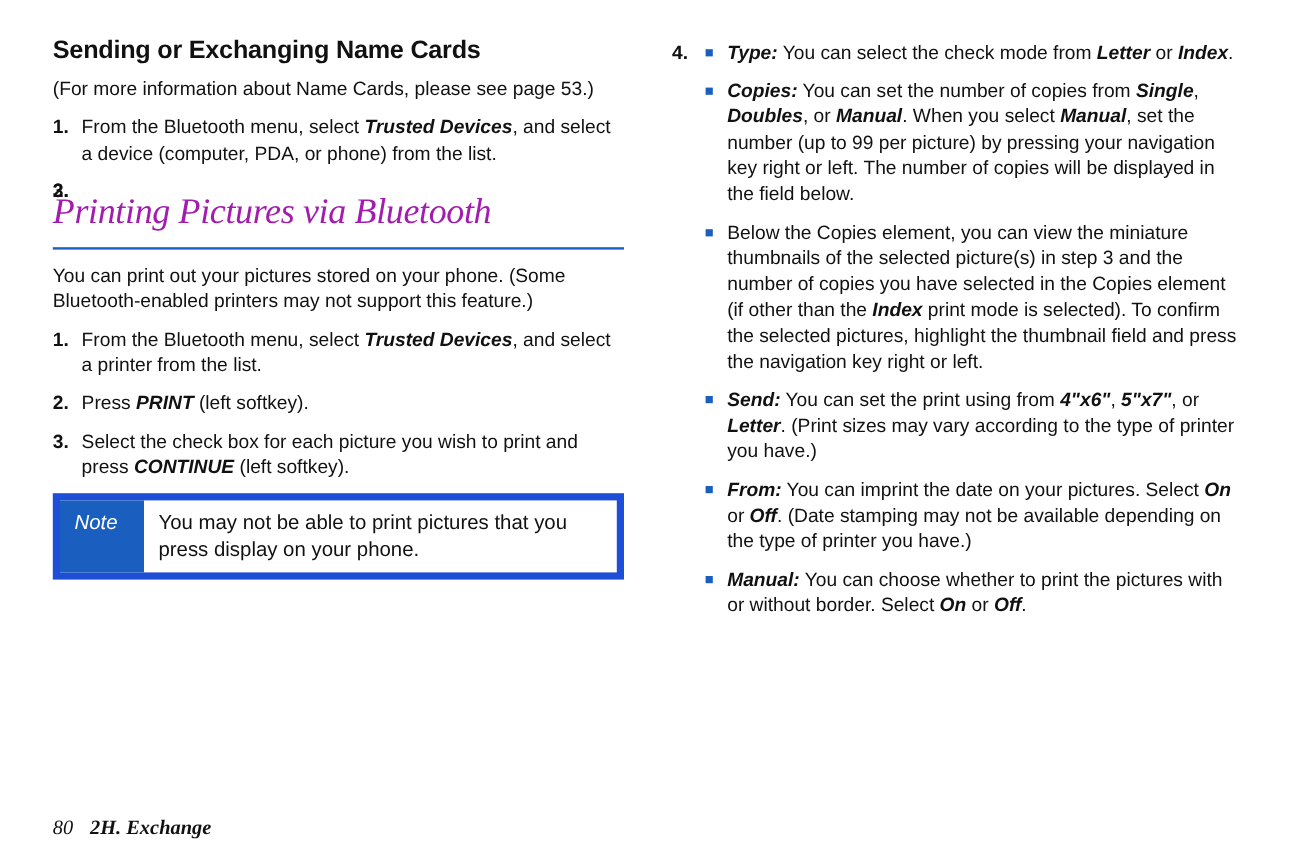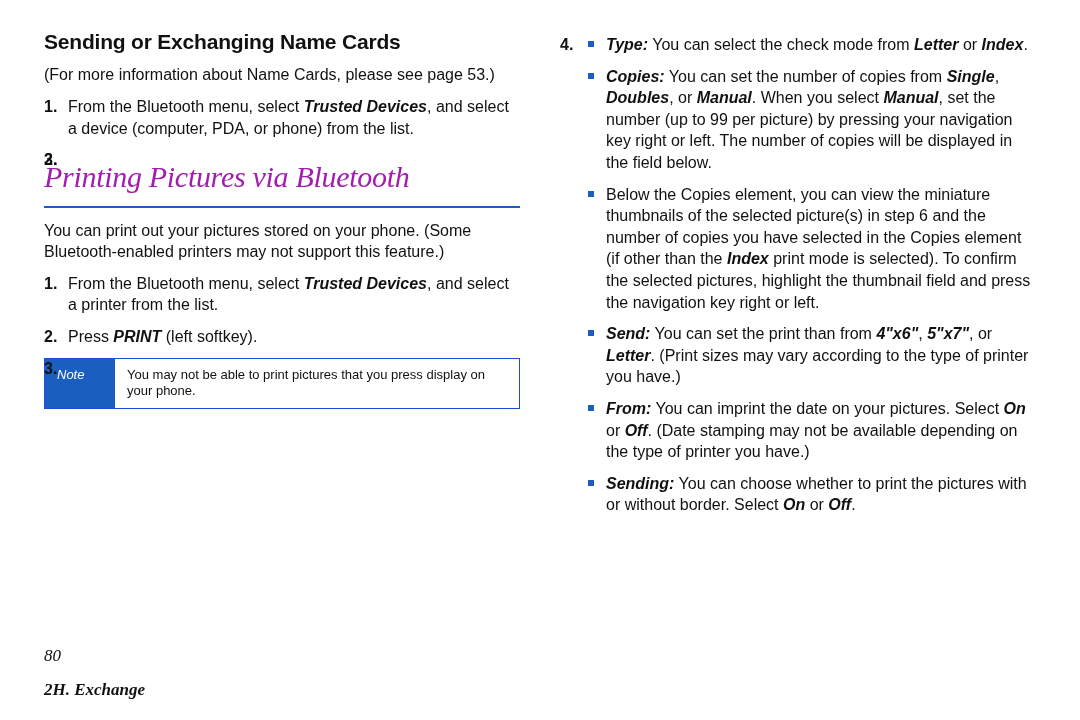--- a/index.html
+++ b/index.html
@@ -60,22 +60,22 @@
     letter-spacing: -0.3px;
   }
   .rule {
     border: none;
     border-top: 2px solid #1a5fbf;
     margin-bottom: 12px;
   }
   .notebox {
     display: flex;
     margin-top: 8px;
-    border: 1px solid #1d4ed8;
-    font-size: 13px;
+    border: 6px solid #1d4ed8;
+    font-size: 17px;
     line-height: 1.3;
   }
   .notebox .label {
     background: #1a5fbf;
     color: #fff;
     font-style: italic;
     font-family: Arial, Helvetica, sans-serif;
     font-weight: 400;
     padding: 8px 12px;
     min-width: 70px;
@@ -86,21 +86,20 @@
   }
   .b { font-weight: 700; font-style: italic; }
   .footer {
     padding-top: 24px;
     font-style: italic;
     font-family: Georgia, 'Times New Roman', serif;
     font-size: 17px;
     display: flex;
     align-items: baseline;
     gap: 14px;
-    flex-direction: column;
   }
   .footer .pnum { font-weight: 400; }
   .footer .ftext { font-weight: 700; }
 </style>
 </head>
 <body>
 
 <div class="page">
   <div class="columns">
 
@@ -136,20 +135,23 @@
           </span>
         </li>
         <li>
           <span class="num">2.</span>
           <span>
             <span>Press </span><span class="b">PRINT</span><span> (left softkey).</span>
           </span>
         </li>
         <li>
           <span class="num">3.</span>
+          <span>
+            <span>Select the check box for each picture you wish to print and press </span><span class="b">CONTINUE</span><span> (left softkey).</span>
+          </span>
         </li>
       </ol>
 
       <div class="notebox">
         <div class="label">Note</div>
         <div class="content">You may not be able to print pictures that you press display on your phone.</div>
       </div>
     </div>
 
     <div class="col">
@@ -158,30 +160,30 @@
           <span class="num">4.</span>
 
           <ul class="subul">
             <li>
               <span class="b">Type:</span><span> You can select the check mode from </span><span class="b">Letter</span><span> or </span><span class="b">Index</span><span>.</span>
             </li>
             <li>
               <span class="b">Copies:</span><span> You can set the number of copies from </span><span class="b">Single</span><span>, </span><span class="b">Doubles</span><span>, or </span><span class="b">Manual</span><span>. When you select </span><span class="b">Manual</span><span>, set the number (up to 99 per picture) by pressing your navigation key right or left. The number of copies will be displayed in the field below.</span>
             </li>
             <li>
-              <span>Below the Copies element, you can view the miniature thumbnails of the selected picture(s) in step 6 and the number of copies you have selected in the Copies element (if other than the </span><span class="b">Index</span><span> print mode is selected). To confirm the selected pictures, highlight the thumbnail field and press the navigation key right or left.</span>
+              <span>Below the Copies element, you can view the miniature thumbnails of the selected picture(s) in step 3 and the number of copies you have selected in the Copies element (if other than the </span><span class="b">Index</span><span> print mode is selected). To confirm the selected pictures, highlight the thumbnail field and press the navigation key right or left.</span>
             </li>
             <li>
-              <span class="b">Send:</span><span> You can set the print than from </span><span class="b">4"x6"</span><span>, </span><span class="b">5"x7"</span><span>, or </span><span class="b">Letter</span><span>. (Print sizes may vary according to the type of printer you have.)</span>
+              <span class="b">Send:</span><span> You can set the print using from </span><span class="b">4"x6"</span><span>, </span><span class="b">5"x7"</span><span>, or </span><span class="b">Letter</span><span>. (Print sizes may vary according to the type of printer you have.)</span>
             </li>
             <li>
               <span class="b">From:</span><span> You can imprint the date on your pictures. Select </span><span class="b">On</span><span> or </span><span class="b">Off</span><span>. (Date stamping may not be available depending on the type of printer you have.)</span>
             </li>
             <li>
-              <span class="b">Sending:</span><span> You can choose whether to print the pictures with or without border. Select </span><span class="b">On</span><span> or </span><span class="b">Off</span><span>.</span>
+              <span class="b">Manual:</span><span> You can choose whether to print the pictures with or without border. Select </span><span class="b">On</span><span> or </span><span class="b">Off</span><span>.</span>
             </li>
           </ul>
         </li>
       </ol>
     </div>
   </div>
 
   <div class="footer">
     <span class="pnum">80</span>
     <span class="ftext">2H. Exchange</span>

